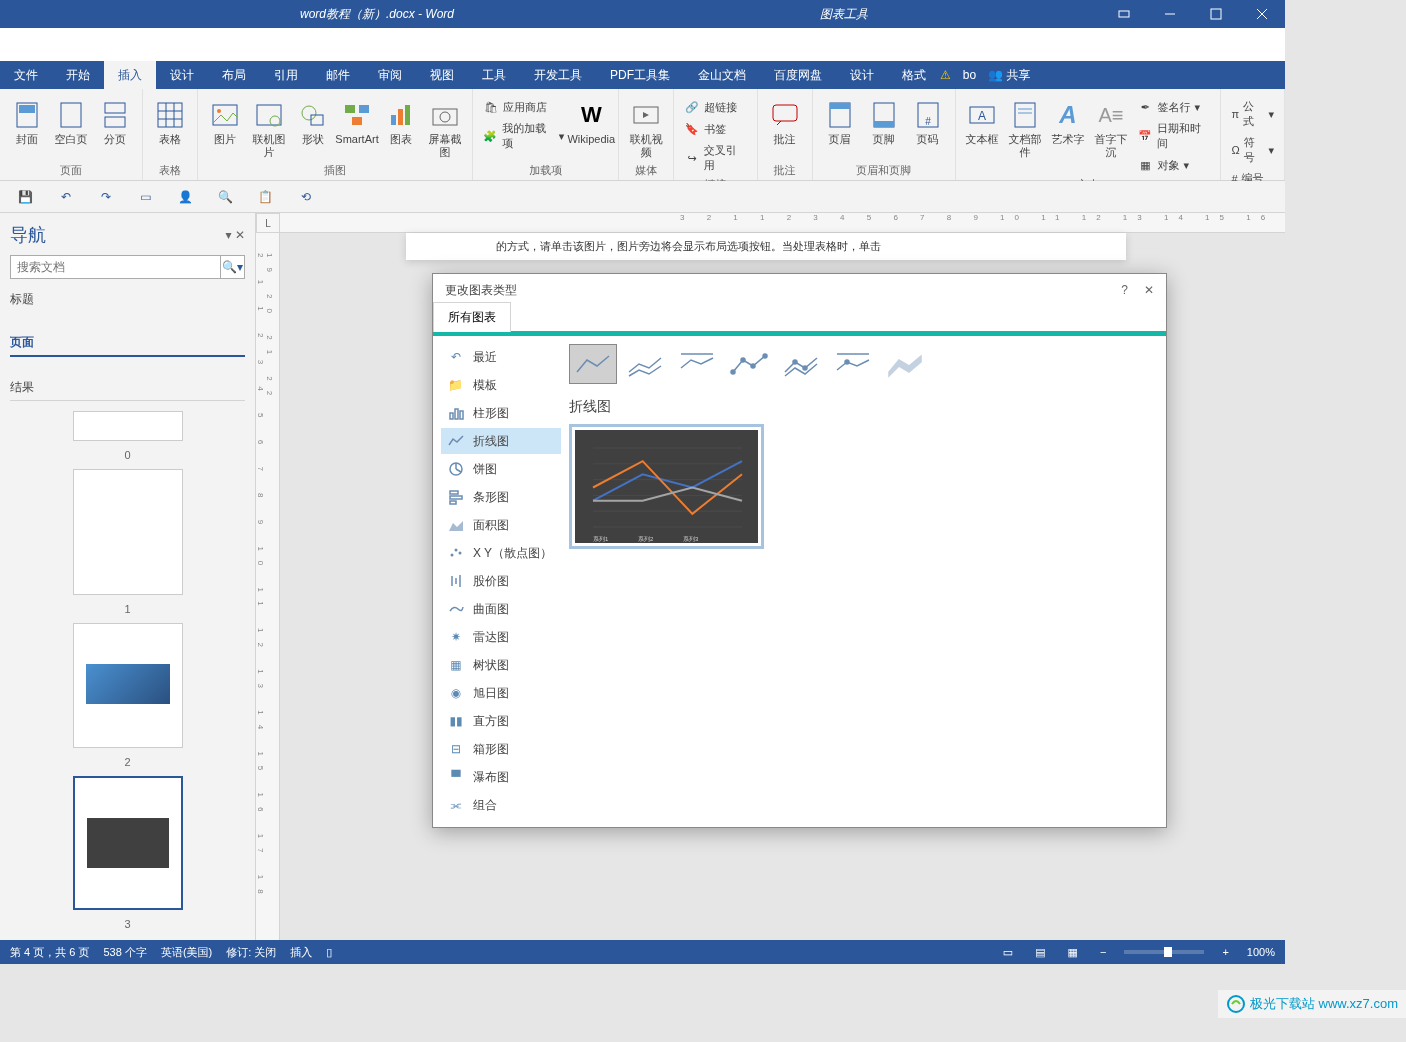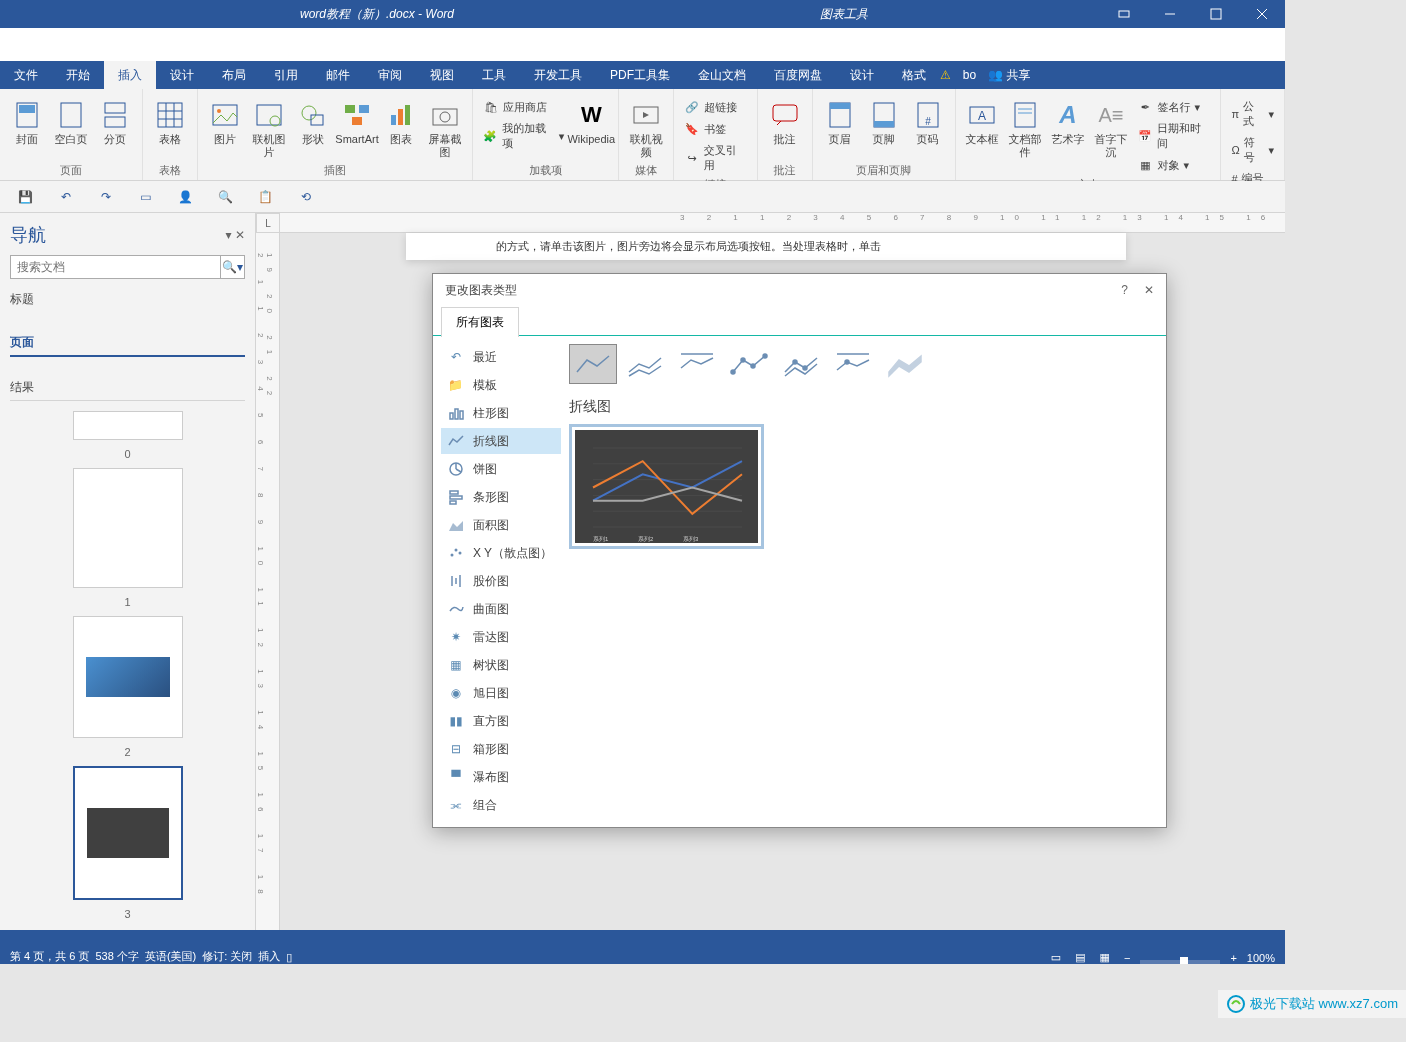--- a/index.html
+++ b/index.html
@@ -60,40 +60,40 @@
 .doc-area { flex: 1; background: #e6e6e6; position: relative; overflow: hidden; }
 .ruler-corner { position: absolute; left: 0; top: 0; width: 24px; height: 20px; background: #f6f6f6; border: 1px solid #d4d4d4; display:flex; align-items:center; justify-content:center; font-size:10px; color:#666;}
 .ruler-h { position: absolute; left: 24px; top: 0; right: 0; height: 20px; background: #f6f6f6; border-bottom: 1px solid #d4d4d4; font-size: 8px; color: #888; overflow: hidden; white-space: nowrap; padding-left: 400px; letter-spacing: 10px;}
 .ruler-v { position: absolute; left: 0; top: 20px; bottom: 0; width: 24px; background: #f6f6f6; border-right: 1px solid #d4d4d4; font-size: 8px; color: #888; writing-mode: vertical-lr; padding-top: 20px; letter-spacing: 10px;}
 .page { position: absolute; left: 150px; top: 20px; width: 720px; background: #fff; box-shadow: 0 2px 8px rgba(0,0,0,0.15); padding: 6px 90px; font-size: 11px; color: #333; }
 
 
 .dialog-overlay { position: absolute; left: 176px; top: 60px; width: 735px; height: 555px; background: #fff; border: 1px solid #888; box-shadow: 0 4px 20px rgba(0,0,0,0.3); display: flex; flex-direction: column; z-index: 100; }
 .dialog-title { height: 32px; display: flex; align-items: center; justify-content: space-between; padding: 0 12px; font-size: 12px; color: #444; }
 .dialog-title .dbtns { display: flex; gap: 16px; color: #666; }
-.dialog-tabs { height: 30px; border-bottom: 1px solid #14b8a6; display: flex; align-items: flex-start; padding-left: 8px; }
+.dialog-tabs { height: 30px; border-bottom: 5px solid #14b8a6; display: flex; align-items: flex-end; }
 .dialog-tabs .dtab { padding: 6px 14px; border: 1px solid #d4d4d4; border-bottom: none; background: #fff; font-size: 12px; position: relative; bottom: -1px; }
 .dialog-body { flex: 1; display: flex; padding: 8px; gap: 8px; }
 .chart-cats { width: 120px; display: flex; flex-direction: column; gap: 2px; }
 .chart-cat { display: flex; align-items: center; gap: 8px; padding: 4px 6px; font-size: 12px; color: #444; cursor: pointer; }
 .chart-cat.sel { background: #cde6f7; }
 .chart-cat .ico { width: 18px; height: 18px; display: flex; align-items: center; justify-content: center; color: #5b8ab3; }
 .chart-main { flex: 1; }
 .chart-subtypes { display: flex; gap: 4px; margin-bottom: 14px; }
 .chart-subtype { width: 48px; height: 40px; border: 1px solid transparent; display: flex; align-items: center; justify-content: center; cursor: pointer; }
 .chart-subtype.sel { background: #d0d0d0; border: 1px solid #888; }
 .chart-heading { font-size: 14px; color: #444; margin-bottom: 8px; }
 .chart-preview { width: 195px; height: 125px; border: 3px solid #a6c4e0; padding: 3px; }
 .chart-preview-inner { width: 100%; height: 100%; background: #404040; position: relative; }
 .dialog-footer { height: 44px; border-top: 1px solid #d4d4d4; display: flex; align-items: center; justify-content: flex-end; gap: 10px; padding-right: 14px; }
 .dlg-btn { padding: 5px 22px; border: 1px solid #ababab; background: #e1e1e1; font-size: 12px; cursor: pointer; }
 .dlg-btn.primary { border: 2px solid #2b579a; }
 
 
-.statusbar { height: 34px; background: #2b579a; color: #fff; display: flex; align-items: flex-end; font-size: 11px; padding: 0 10px; gap: 6px; }
+.statusbar { height: 24px; background: #2b579a; color: #fff; display: flex; align-items: center; font-size: 11px; padding: 0 10px; gap: 14px; }
 .statusbar .spacer { flex: 1; }
 .statusbar .sbtn { display: flex; align-items: center; justify-content: center; padding: 0 4px; }
 
 
 .watermark { position: absolute; right: 0; bottom: 24px; padding: 4px 8px; font-size: 13px; color: #0099cc; background: rgba(255,255,255,0.5); display: flex; align-items: center; gap: 4px; }
 
 
 svg { display: block; }
 .line-icon { stroke: #6b8db3; stroke-width: 1.5; fill: none; }
 </style>

